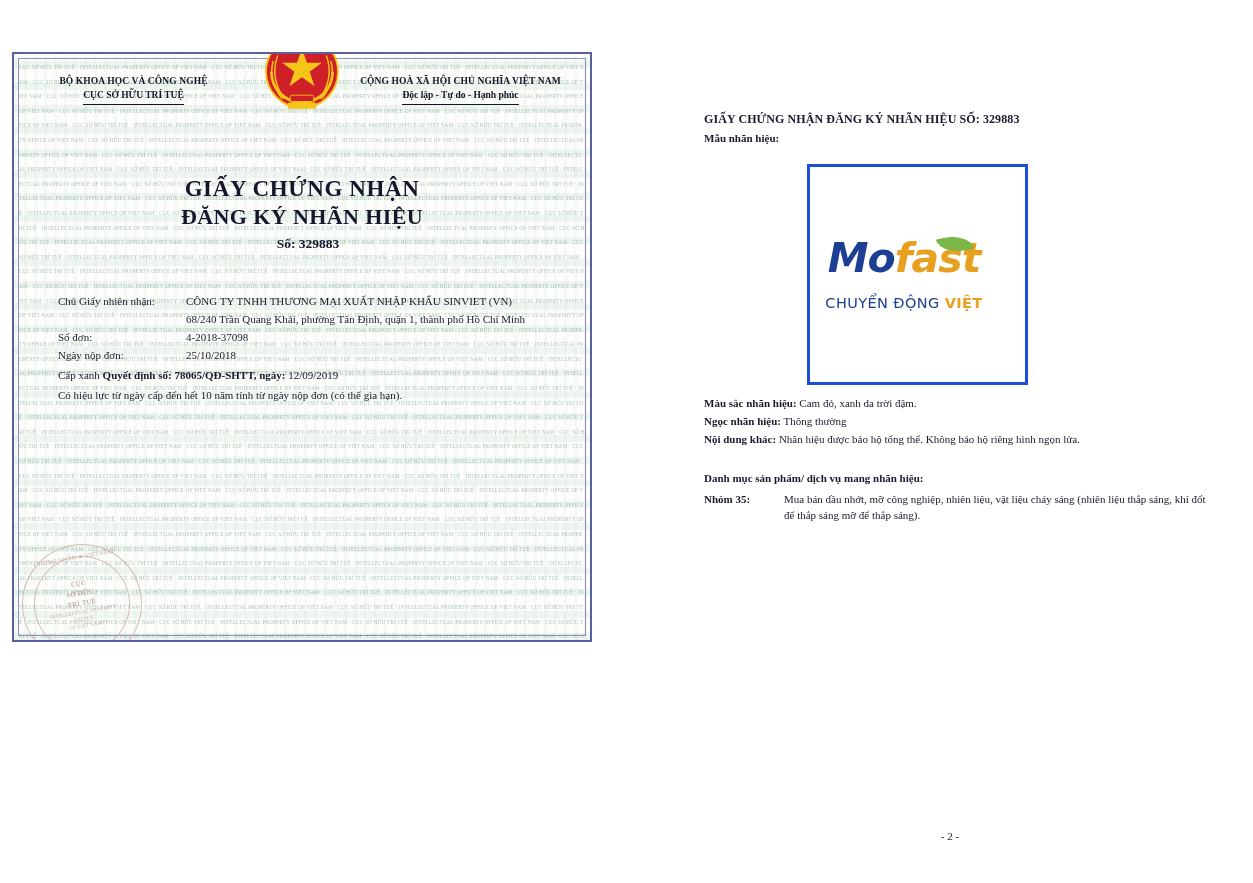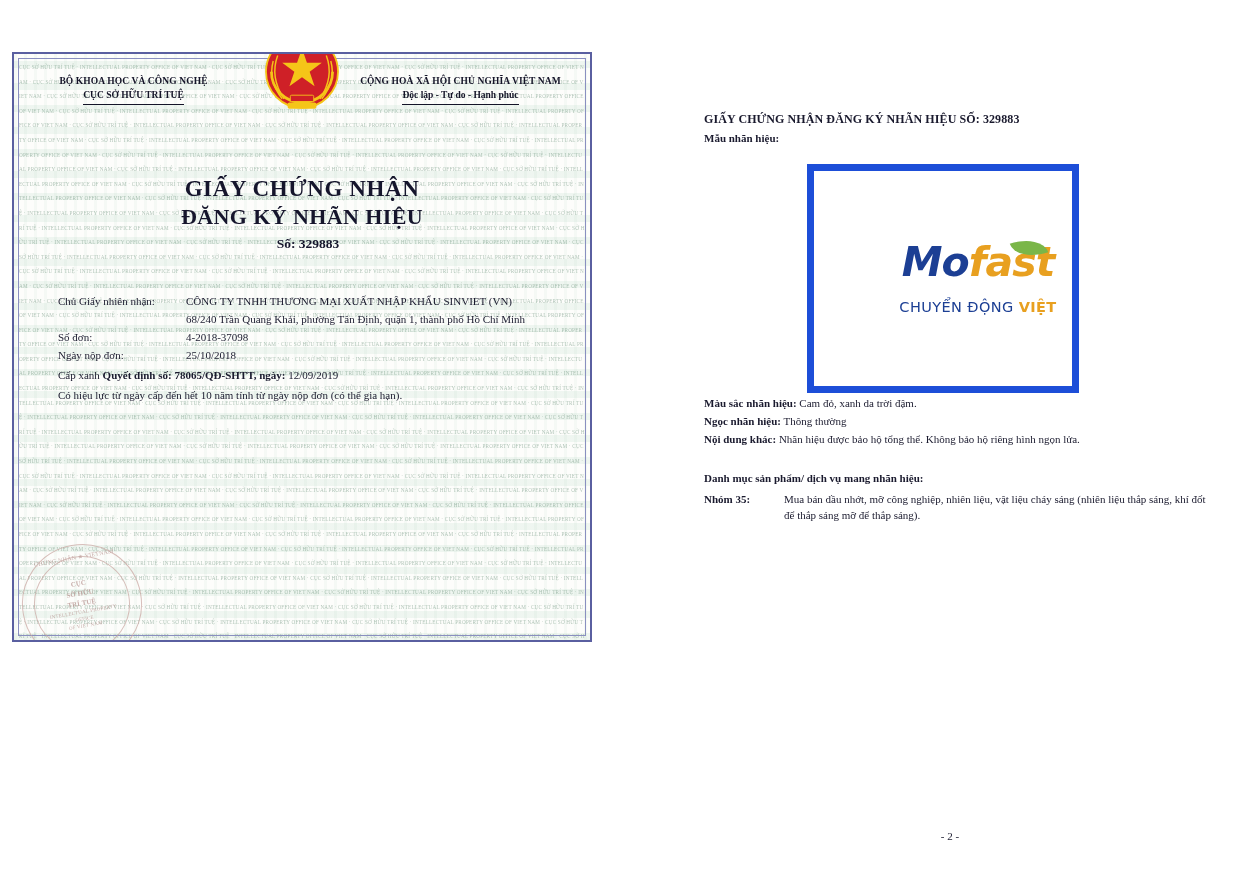--- a/index.html
+++ b/index.html
@@ -283,26 +283,25 @@
     top: 80px;
     font-size: 11px;
     font-weight: bold;
   }
   .mark-box {
     position: absolute;
     left: 147px;
     top: 112px;
     width: 215px;
     height: 215px;
-    border: 7px solid #1d4ed8;
+    border: 3px solid #1d4ed8;
     background: #fff;
     display: flex;
     align-items: center;
-    justify-content: flex-end;
-    padding-left: 43px;
+    justify-content: flex-start;
   }
   .logo {
     width: 188px;
     text-align: center;
     position: relative;
   }
   .logo .word {
     font-family: "DejaVu Sans", sans-serif;
     font-size: 41px;
     font-weight: bold;

